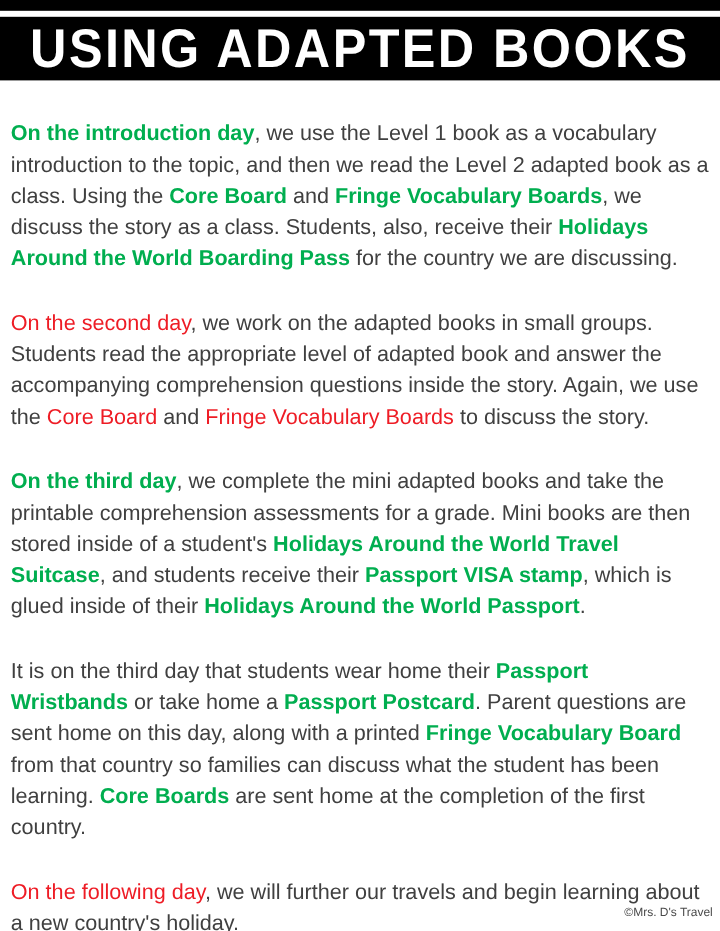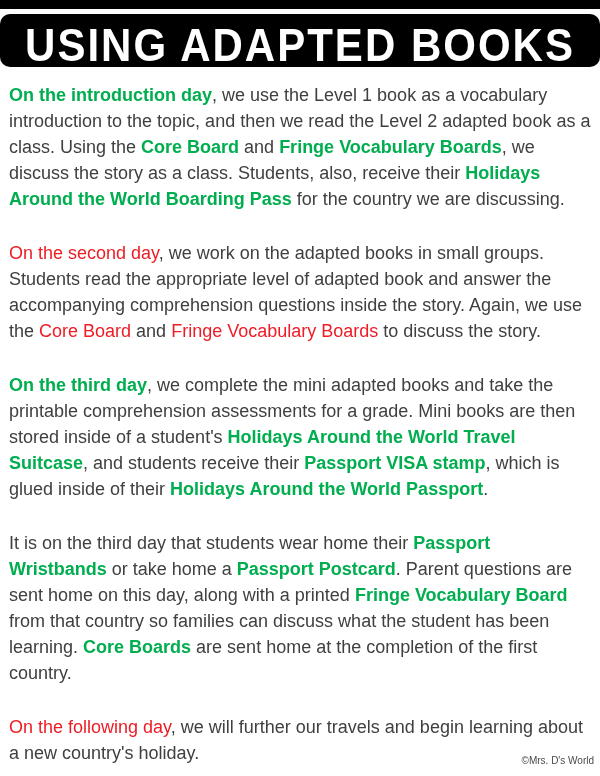--- a/index.html
+++ b/index.html
@@ -19,42 +19,41 @@
     width: 100%;
     height: 9px;
     background: #000000;
   }
   .title-bar {
     margin-top: 5px;
     width: 100%;
     height: 53px;
     background: #000000;
     display: flex;
-    align-items: flex-end;
+    align-items: center;
     justify-content: center;
-    border-radius: 10px;
   }
   .title-bar h1 {
     margin: 0;
     color: #ffffff;
     font-size: 42px;
     font-weight: bold;
     letter-spacing: 2px;
     line-height: 1;
     font-family: "Liberation Sans", sans-serif;
     transform: scaleY(1.08);
   }
   .body-text {
     padding: 15px 9px 0 9px;
     font-size: 18px;
     line-height: 26px;
     color: var(--body, #404040);
   }
   .body-text p {
-    margin: 0 0 28px 0;
+    margin: 16px 0 28px 0;
   }
   .seg-body  { color: var(--body, #404040); font-weight: 400; }
   .seg-green { color: var(--green, #00ae4f); font-weight: 700; }
   .seg-red   { color: var(--red, #ee1c25); font-weight: 400; }
   .credit {
     position: absolute;
     right: 6px;
     bottom: 10px;
     font-size: 10px;
     color: #4a4a4a;
@@ -72,15 +71,15 @@
   </header>
 
   <main class="body-text">
     <p><span class="seg seg-green">On the introduction day</span><span class="seg seg-body">, we use the Level 1 book as a vocabulary introduction to the topic, and then we read the Level 2 adapted book as a class. Using the </span><span class="seg seg-green">Core Board</span><span class="seg seg-body"> and </span><span class="seg seg-green">Fringe Vocabulary Boards</span><span class="seg seg-body">, we discuss the story as a class. Students, also, receive their </span><span class="seg seg-green">Holidays Around the World Boarding Pass</span><span class="seg seg-body"> for the country we are discussing.</span></p>
     <p><span class="seg seg-red">On the second day</span><span class="seg seg-body">, we work on the adapted books in small groups. Students read the appropriate level of adapted book and answer the accompanying comprehension questions inside the story. Again, we use the </span><span class="seg seg-red">Core Board</span><span class="seg seg-body"> and </span><span class="seg seg-red">Fringe Vocabulary Boards</span><span class="seg seg-body"> to discuss the story.</span></p>
     <p><span class="seg seg-green">On the third day</span><span class="seg seg-body">, we complete the mini adapted books and take the printable comprehension assessments for a grade. Mini books are then stored inside of a student's </span><span class="seg seg-green">Holidays Around the World Travel Suitcase</span><span class="seg seg-body">, and students receive their </span><span class="seg seg-green">Passport VISA stamp</span><span class="seg seg-body">, which is glued inside of their </span><span class="seg seg-green">Holidays Around the World Passport</span><span class="seg seg-body">.</span></p>
     <p><span class="seg seg-body">It is on the third day that students wear home their </span><span class="seg seg-green">Passport Wristbands</span><span class="seg seg-body"> or take home a </span><span class="seg seg-green">Passport Postcard</span><span class="seg seg-body">. Parent questions are sent home on this day, along with a printed </span><span class="seg seg-green">Fringe Vocabulary Board</span><span class="seg seg-body"> from that country so families can discuss what the student has been learning. </span><span class="seg seg-green">Core Boards</span><span class="seg seg-body"> are sent home at the completion of the first country.</span></p>
     <p><span class="seg seg-red">On the following day</span><span class="seg seg-body">, we will further our travels and begin learning about a new country's holiday.</span></p>
   </main>
 
-  <span class="credit">©Mrs. D's World</span>
+  <span class="credit">©Mrs. D's Travel</span>
 
 </div>
 
 </body></html>

